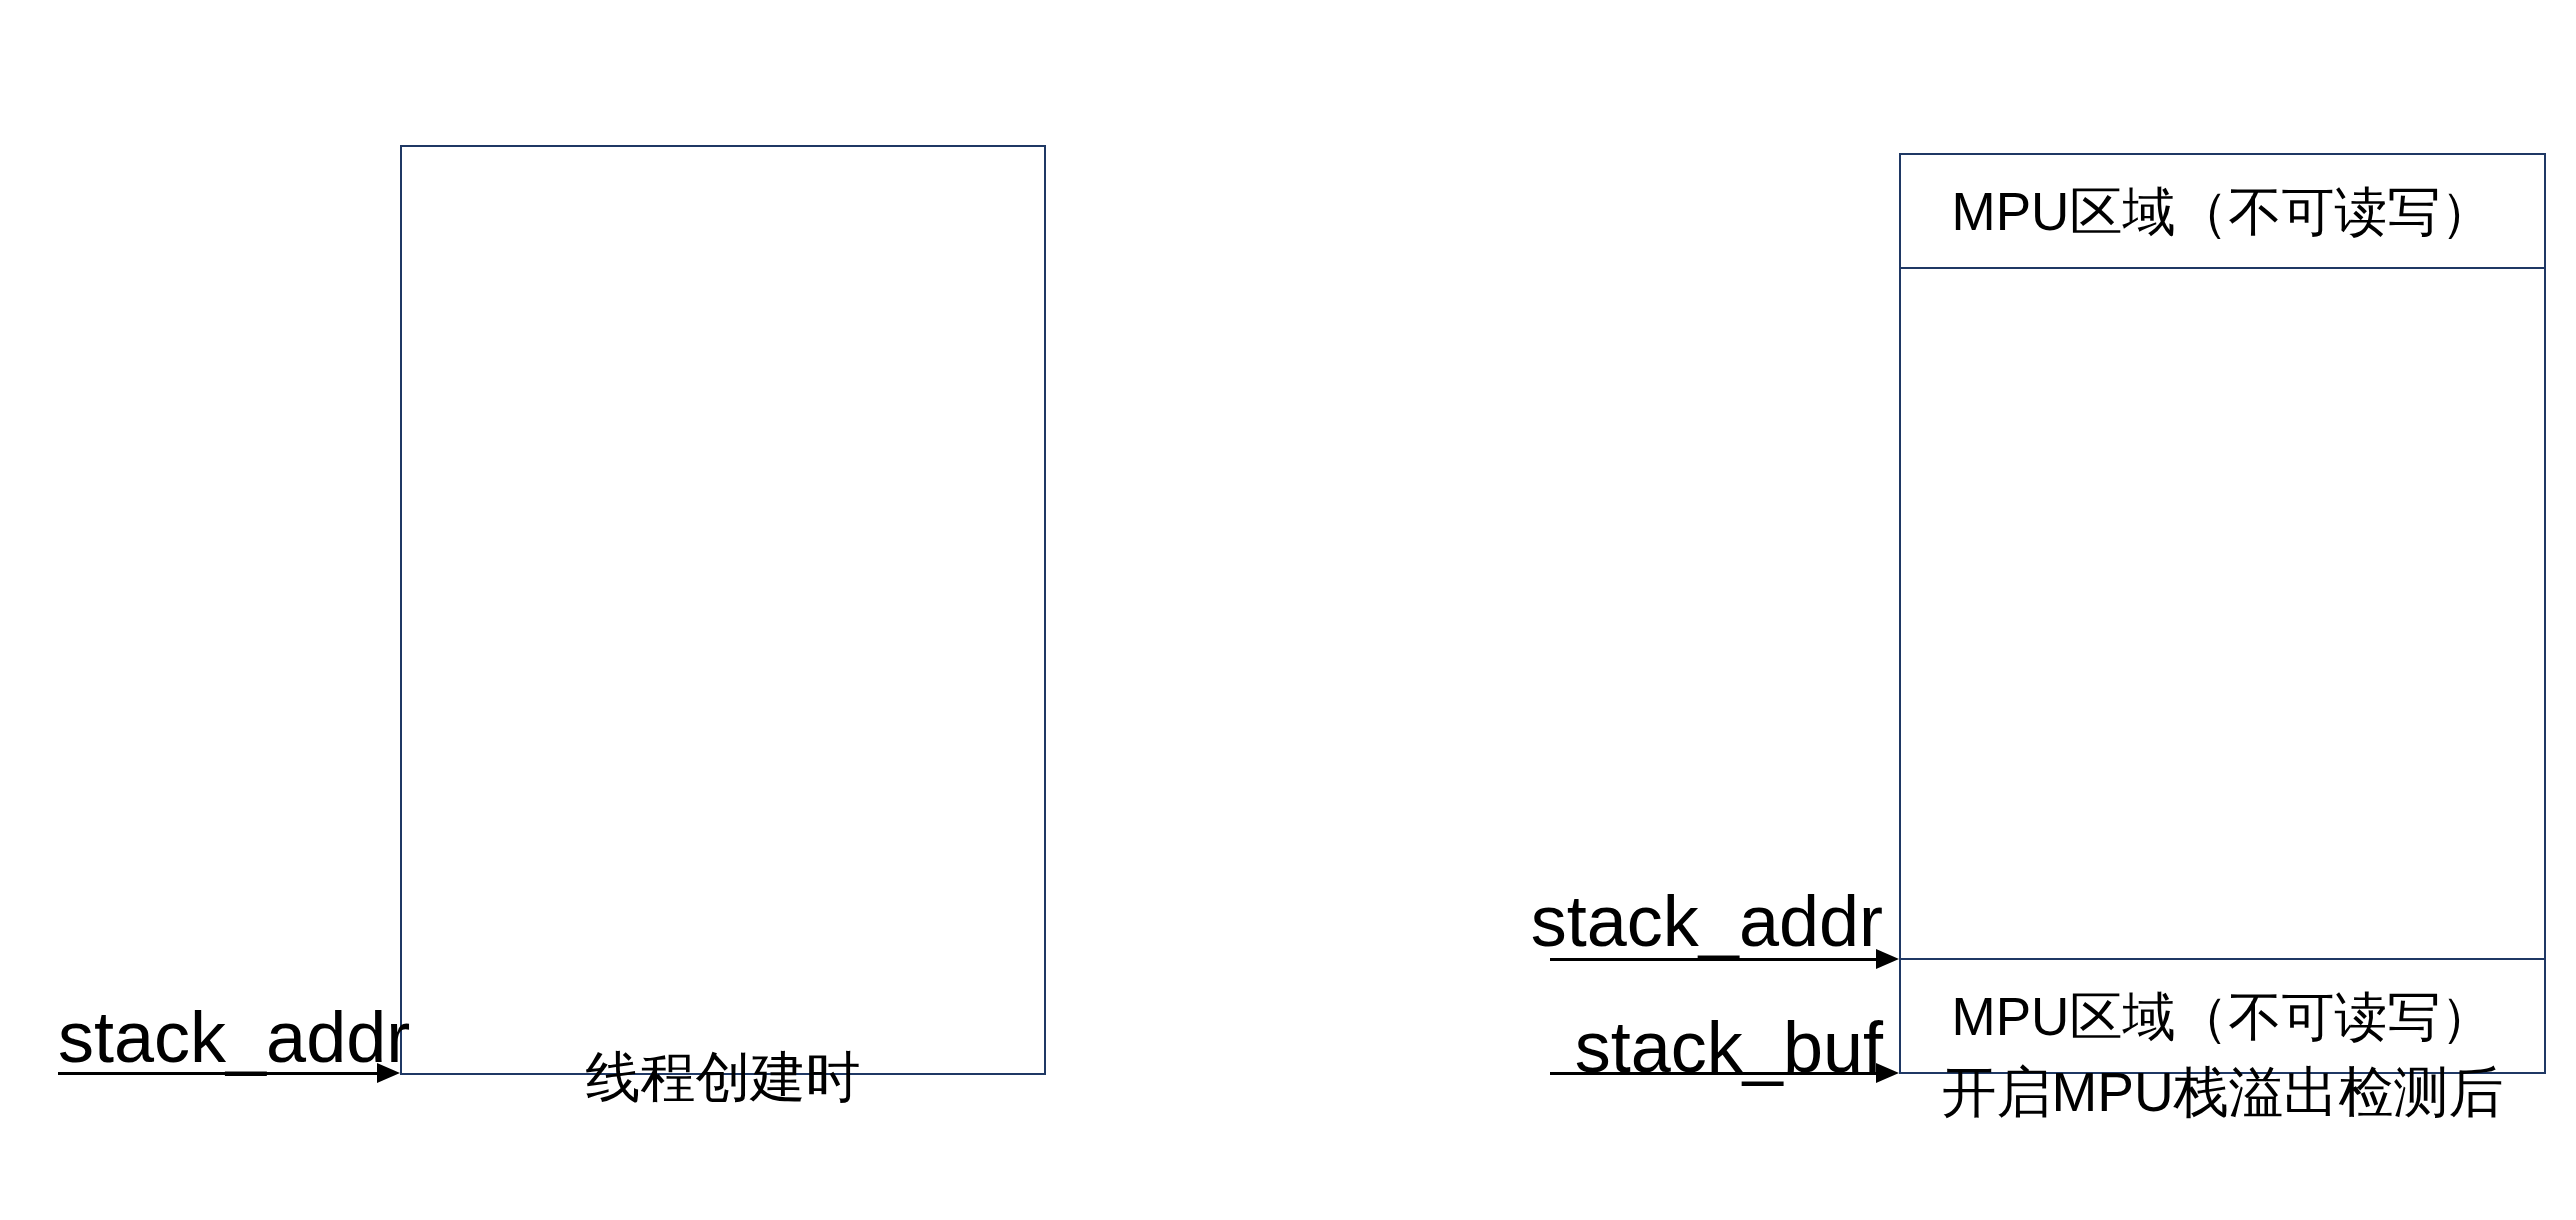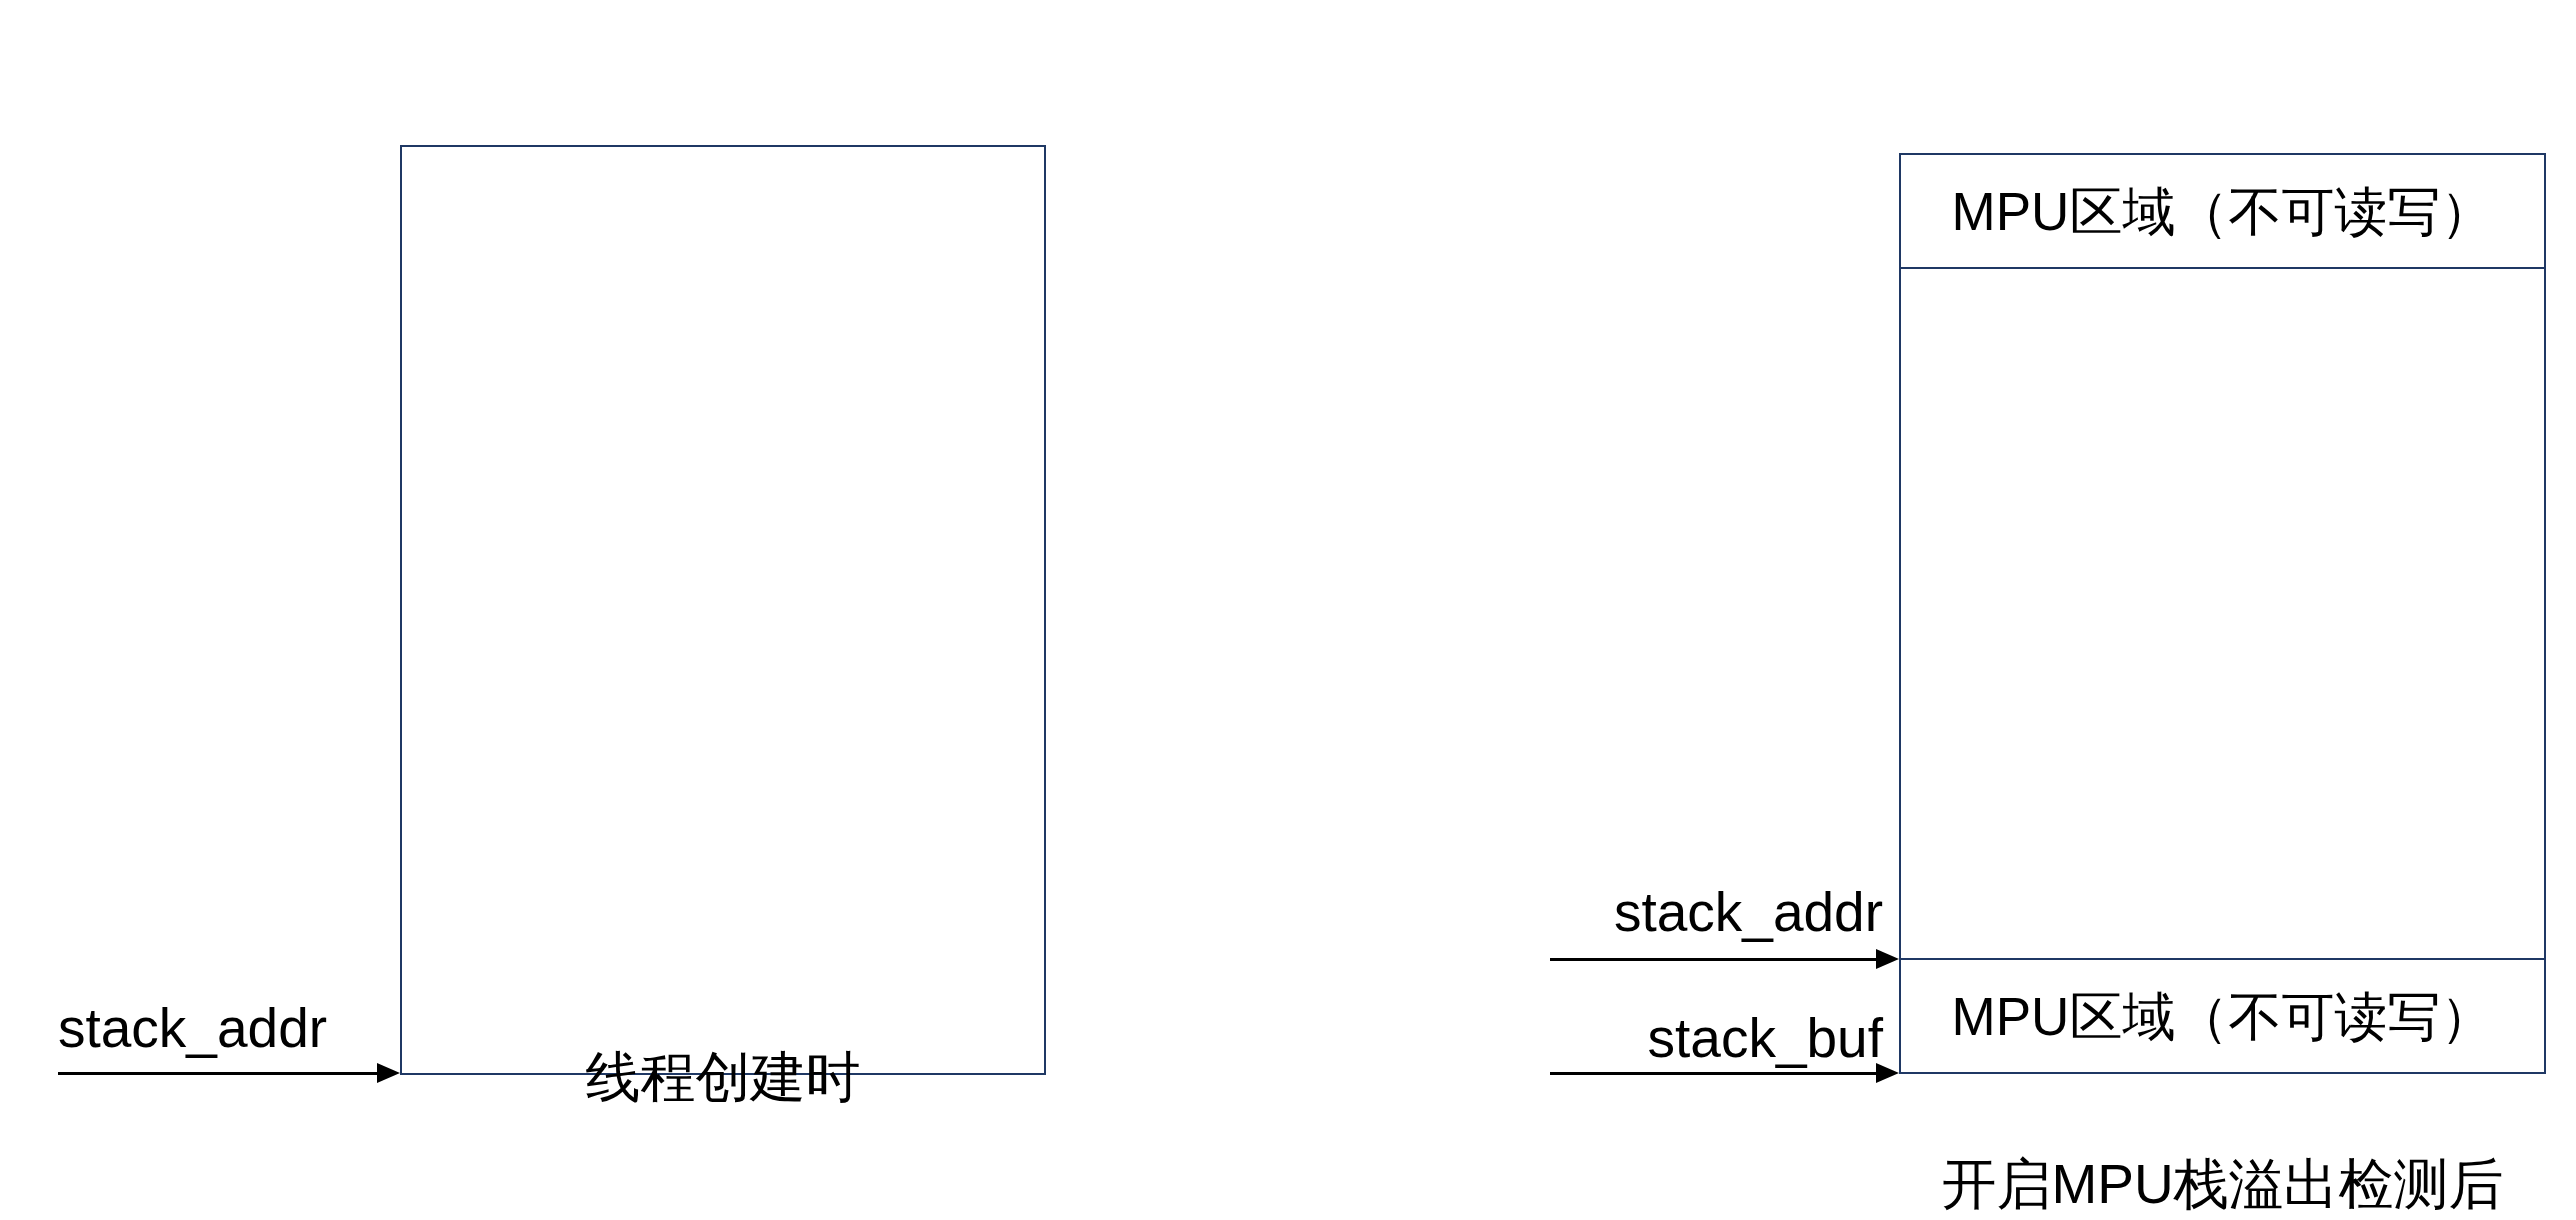--- a/index.html
+++ b/index.html
@@ -66,21 +66,21 @@
     top: 50%;
     transform: translateY(-50%);
     width: 0;
     height: 0;
     border-left: 23px solid #000000;
     border-top: 10.6px solid transparent;
     border-bottom: 10.6px solid transparent;
   }
   .pointer-label {
     position: absolute;
-    font-size: 55px;
+    font-size: 72px;
     line-height: 1;
     white-space: nowrap;
   }
   .pointer-label.right-aligned {
     text-align: right;
   }
   .caption {
     position: absolute;
     font-size: 55px;
     line-height: 1;
@@ -120,16 +120,16 @@
   <div class="arrow-line" style="left: 1550px; top: 958px; width: 326px;">
     <div class="arrowhead"></div>
   </div>
 
   <span class="pointer-label right-aligned" style="left: 1499px; top: 1000px; width: 384px; margin-top: 11px;">stack_buf</span>
 
   <div class="arrow-line" style="left: 1550px; top: 1072px; width: 326px;">
     <div class="arrowhead"></div>
   </div>
 
-  <div class="caption" style="left: 1899px; top: 1157px; width: 647px;">开启MPU栈溢出检测后</div>
+  <div class="caption" style="left: 1899px; top: 1065px; width: 647px;">开启MPU栈溢出检测后</div>
 
 </div>
 
 
 </body></html>

